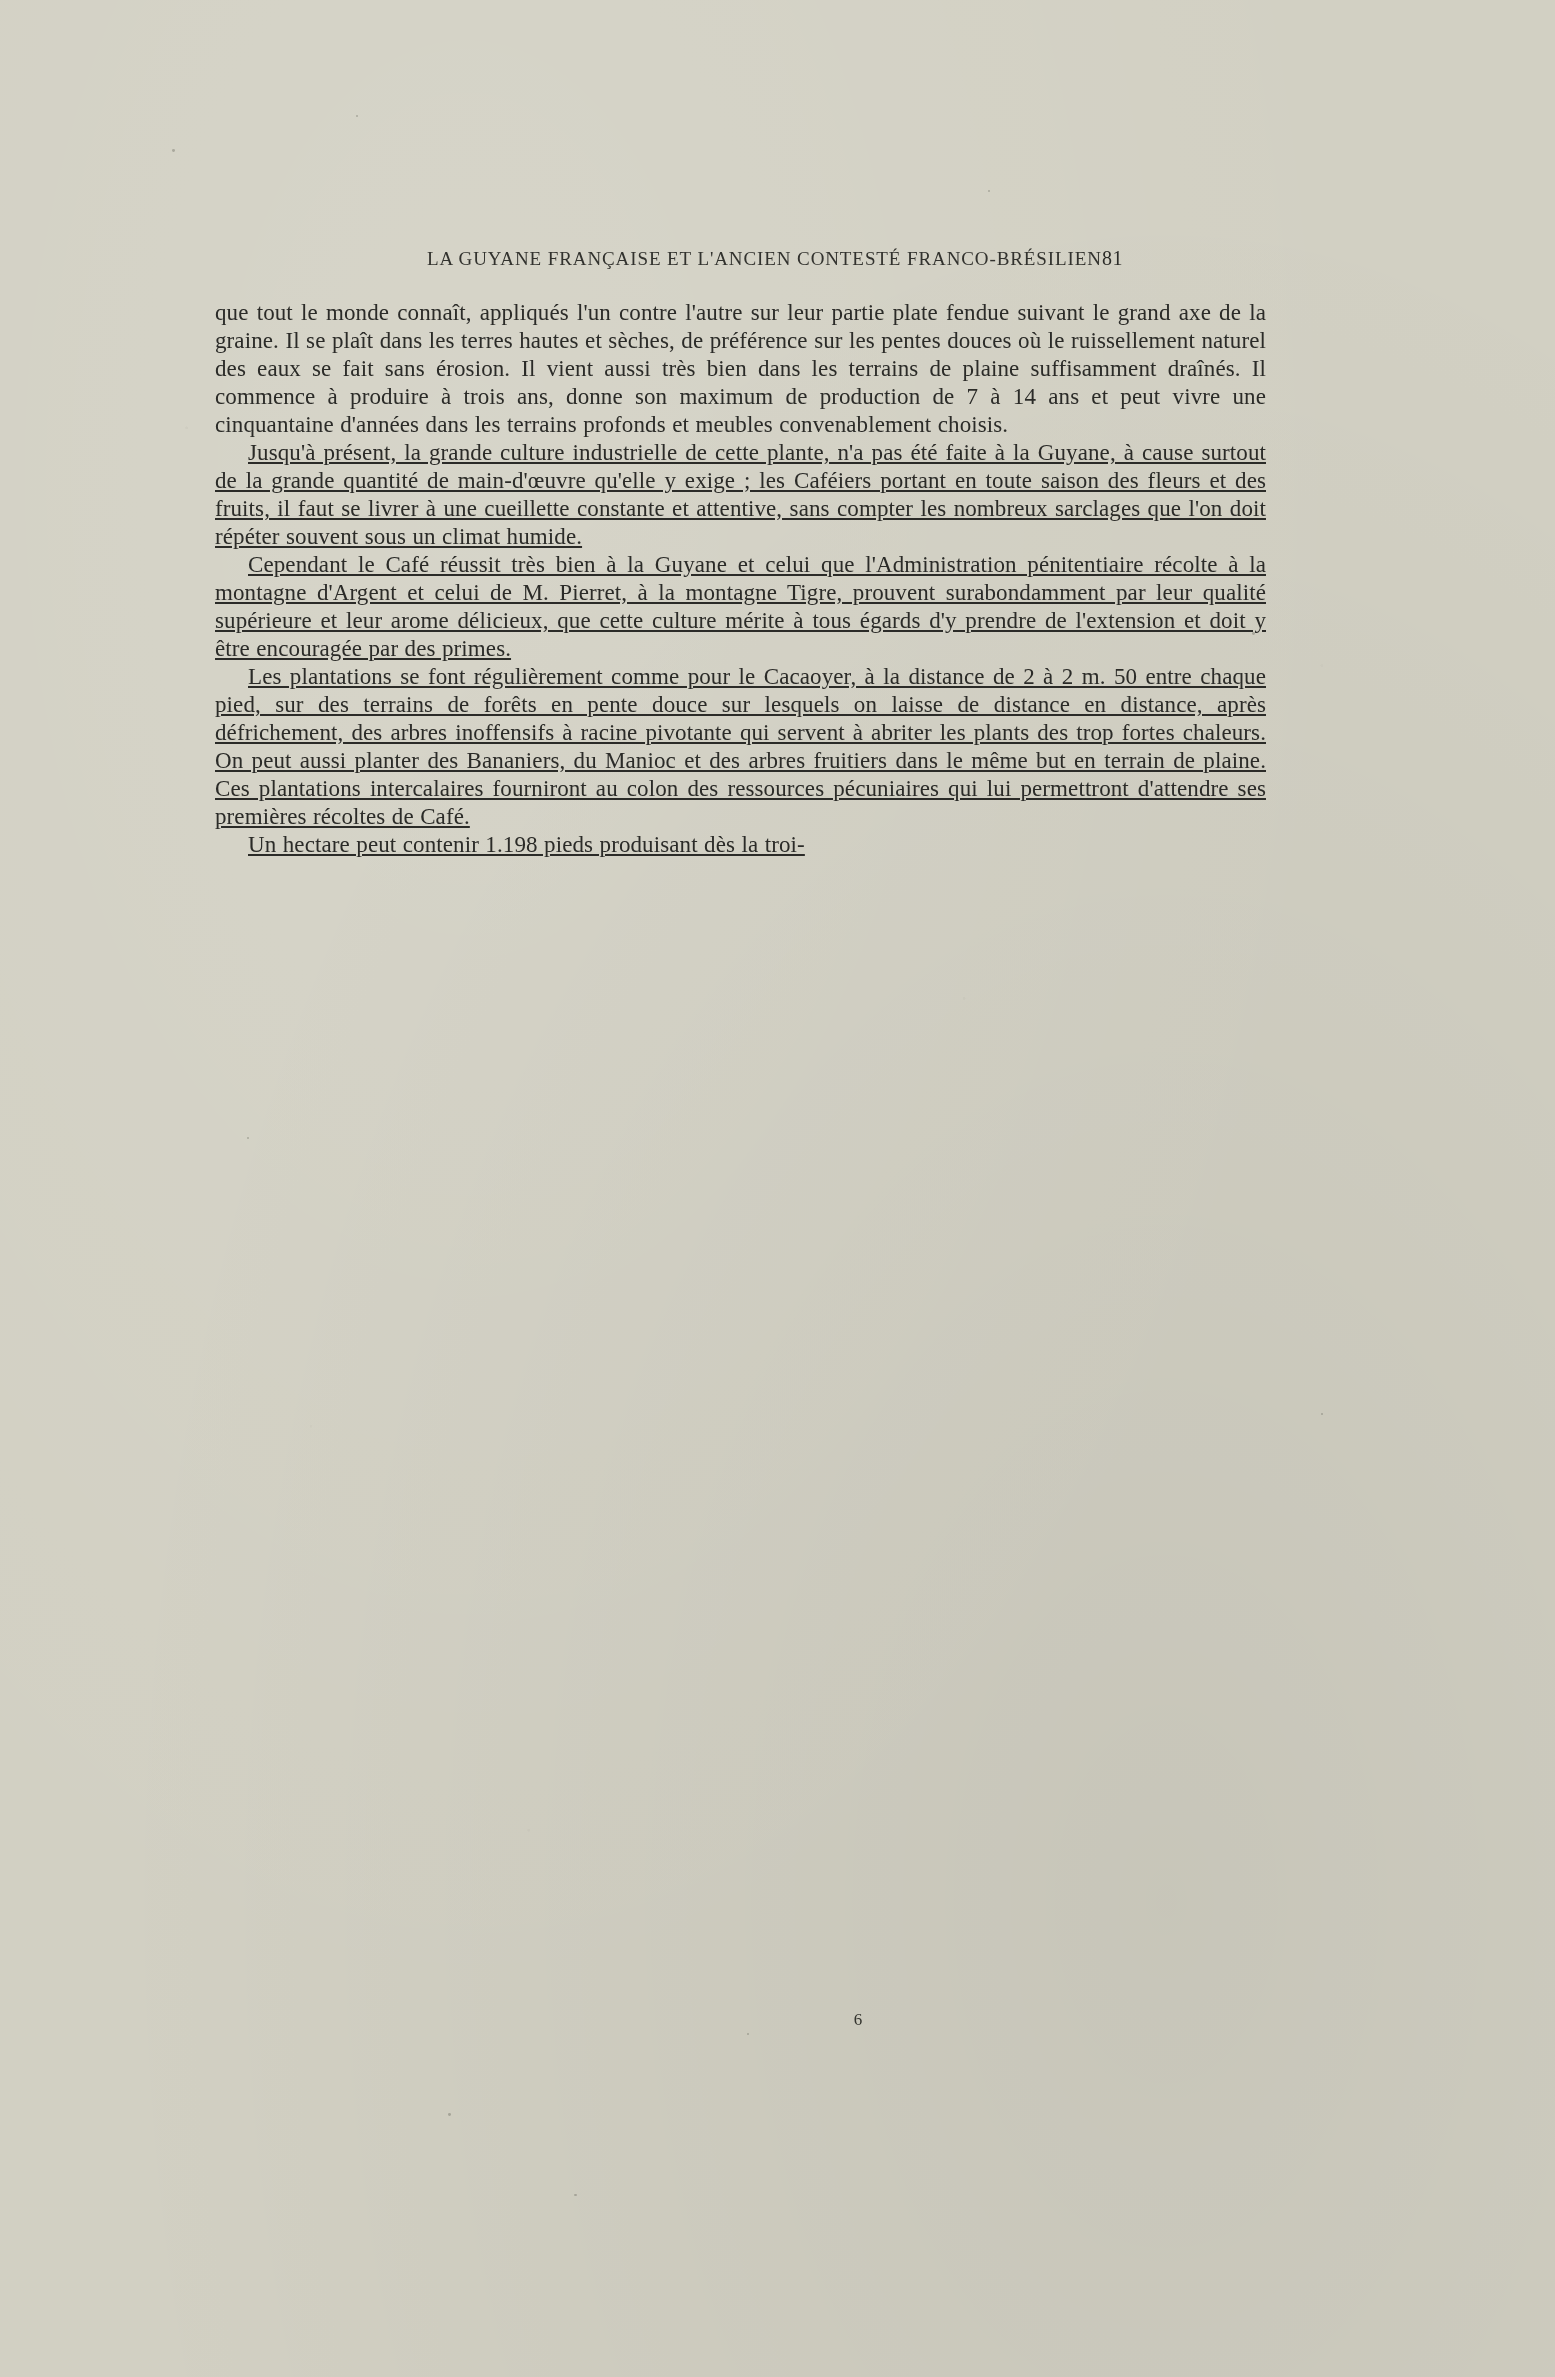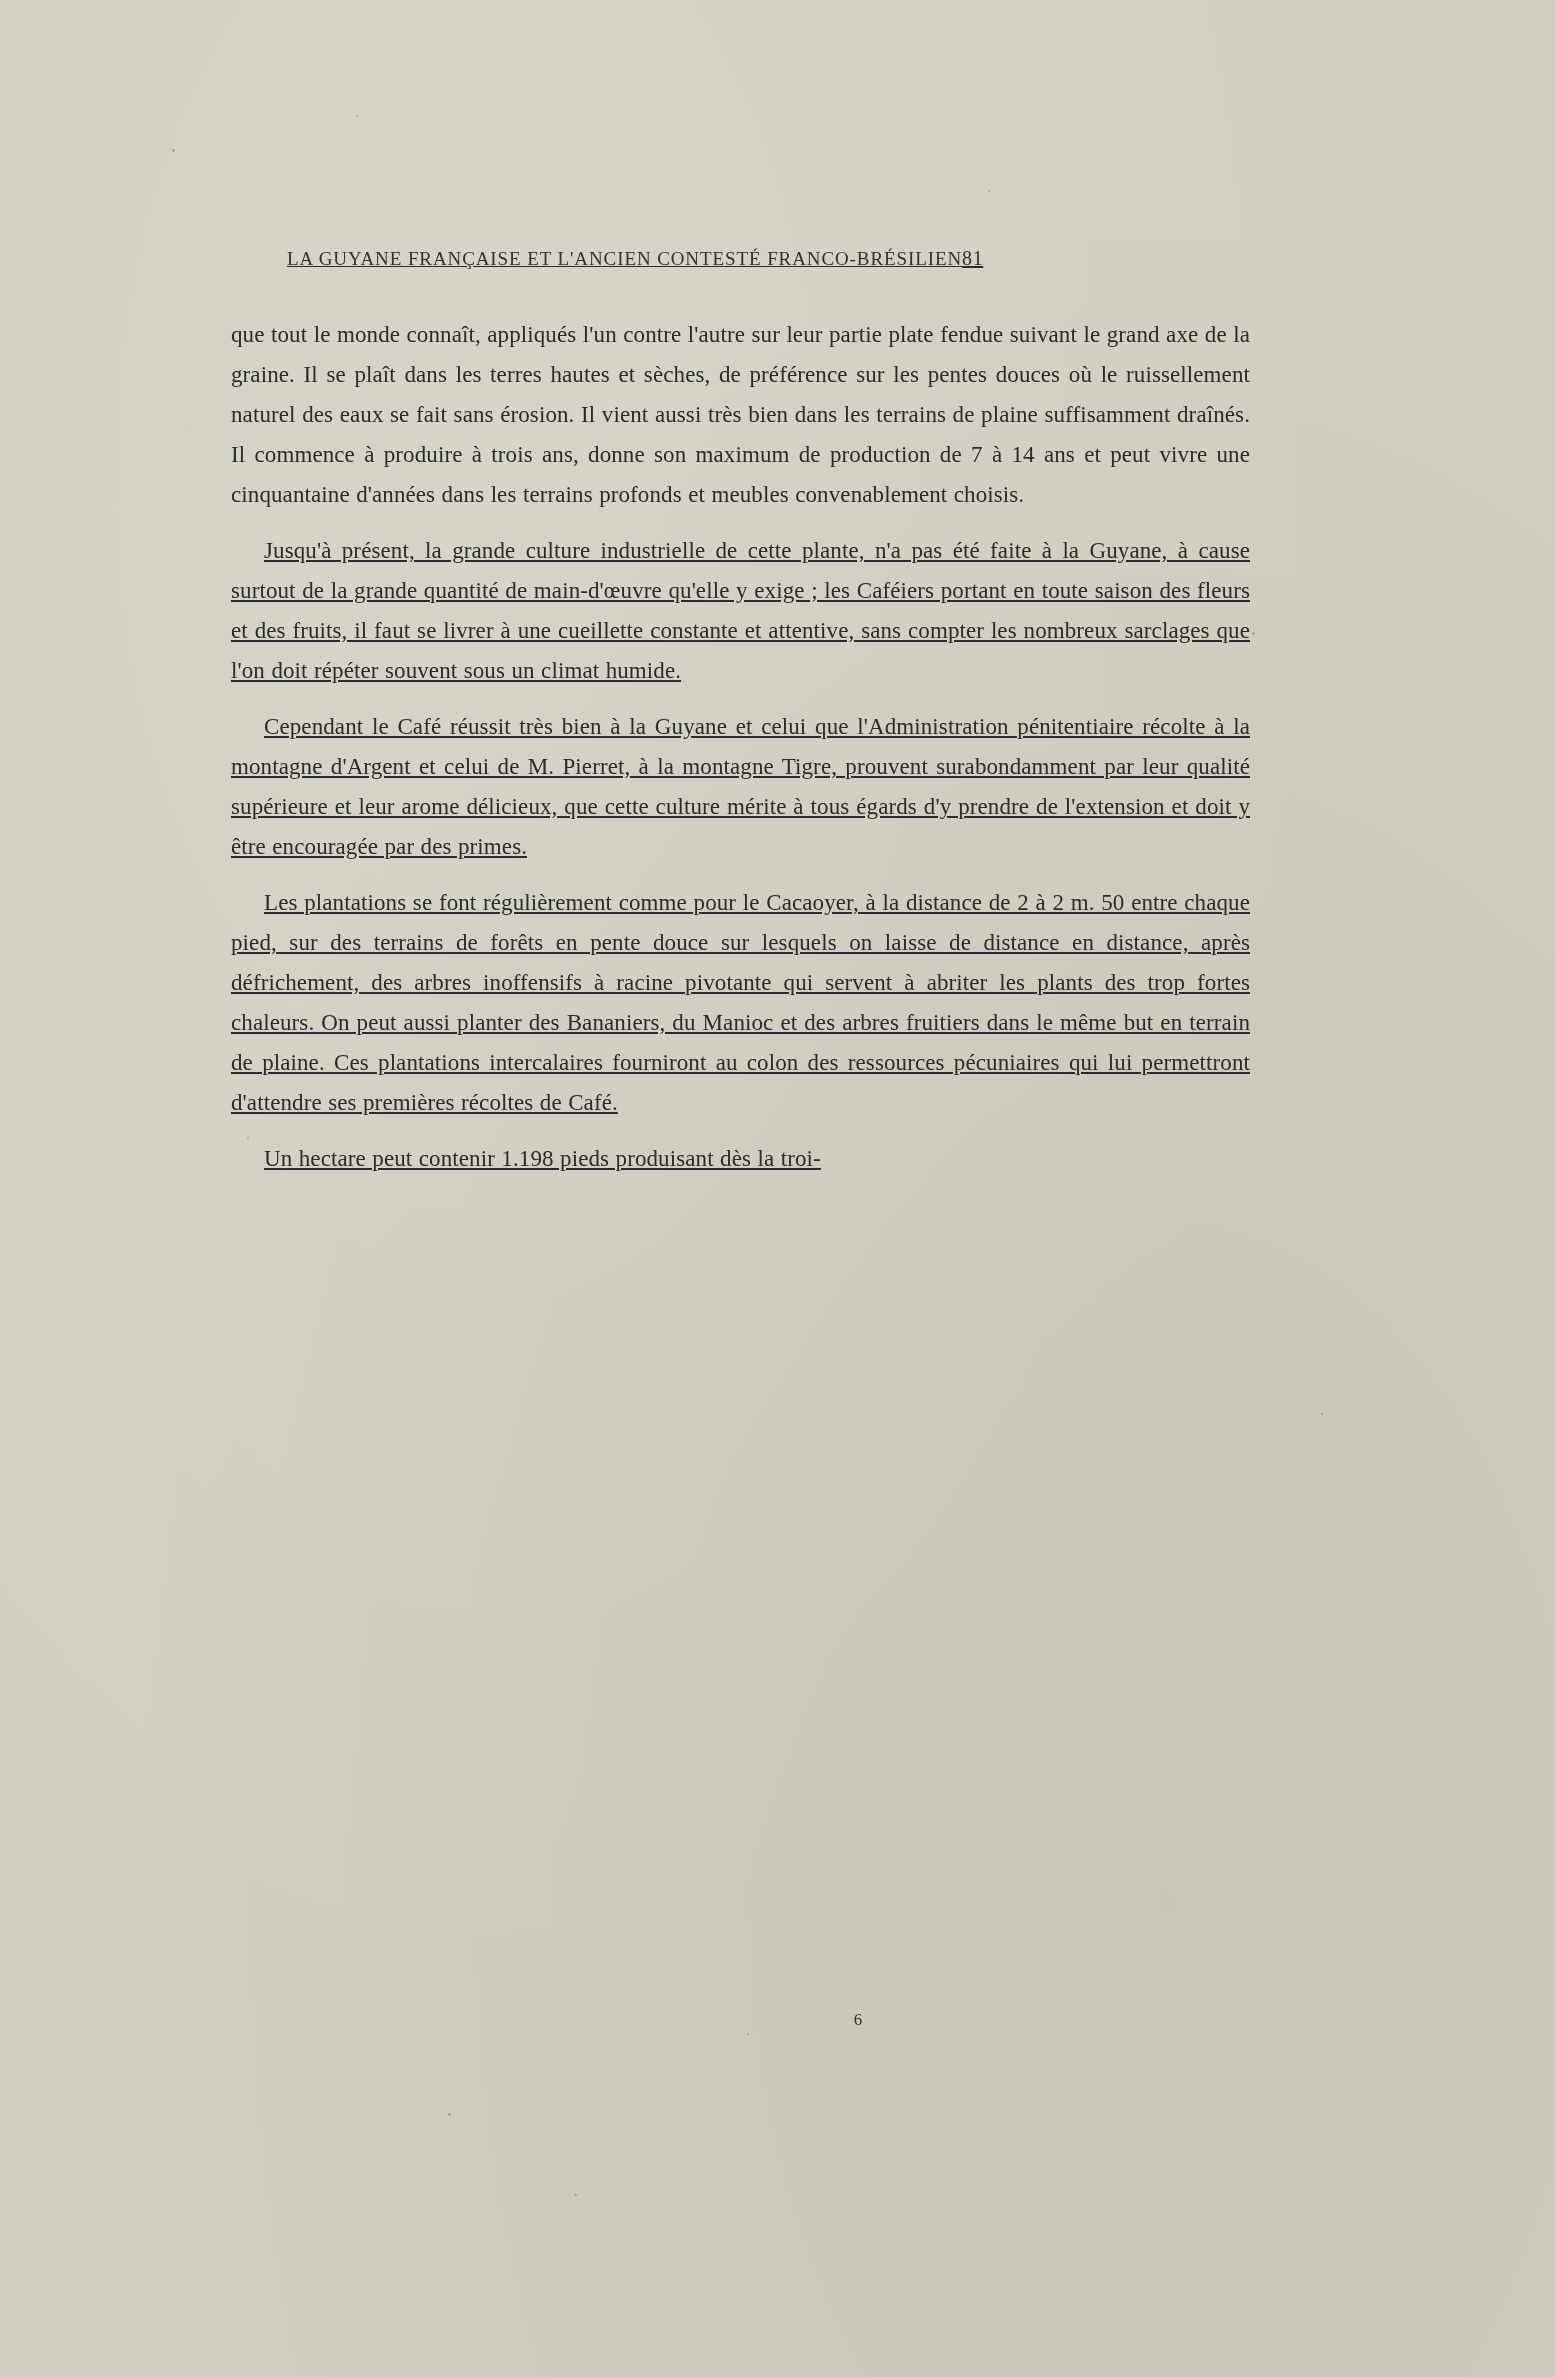--- a/index.html
+++ b/index.html
@@ -38,42 +38,41 @@
   }
   .textblock {
     position: absolute;
     left: 215px;
     top: 247px;
     width: 1051px;
   }
   .running-head {
     display: flex;
     align-items: baseline;
-    justify-content: flex-start;
+    justify-content: center;
     width: 976px;
     margin-left: 72px;
-    margin-bottom: 45px;
-    text-decoration: underline;
+    margin-bottom: 29px;
   }
   .rh-title {
     font-variant: small-caps;
     font-size: 19px;
     letter-spacing: 0.9px;
     color: #32322e;
     white-space: nowrap;
   }
   .rh-folio {
     font-size: 20px;
     color: #2c2c29;
     letter-spacing: 0.6px;
   }
   p.para {
-    margin: 16px;
+    margin: 0;
     font-size: 23px;
-    line-height: 40px;
+    line-height: 28px;
     text-align: justify;
     text-justify: inter-word;
     color: #2b2b28;
     letter-spacing: 0.1px;
     word-spacing: 0.6px;
   }
   p.para + p.para {
     margin-top: 0;
   }
   p.indent {

